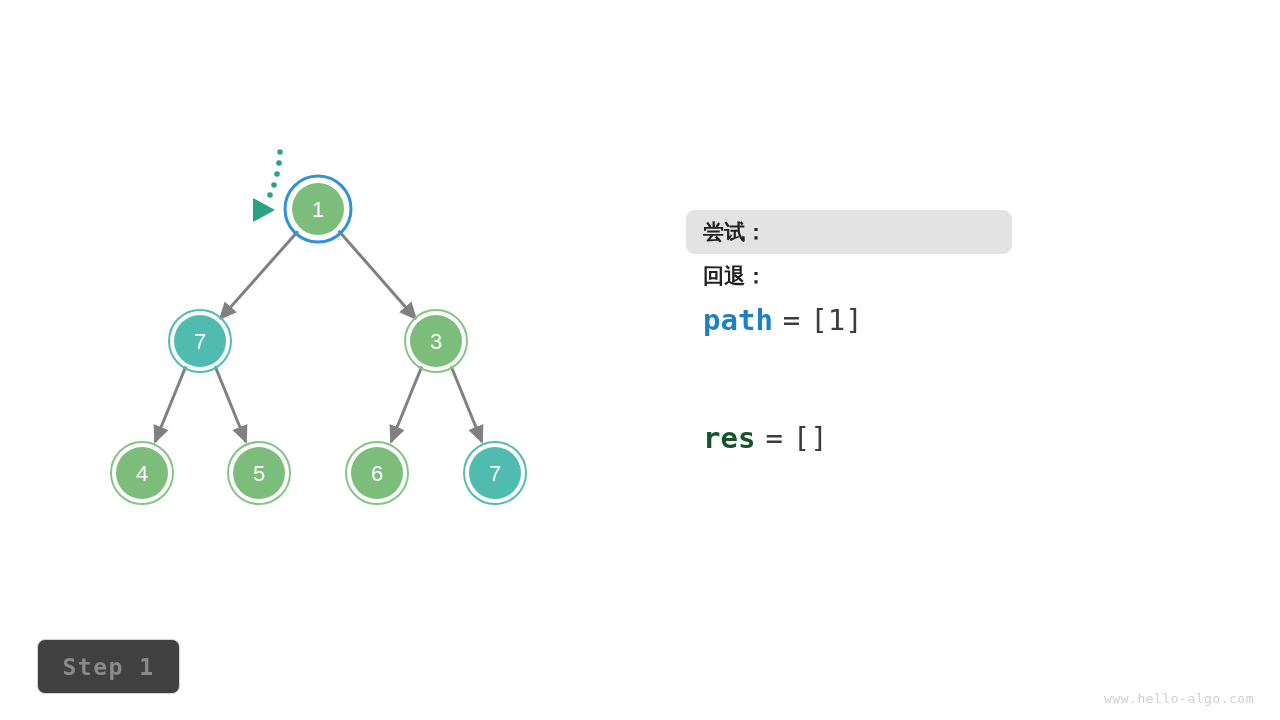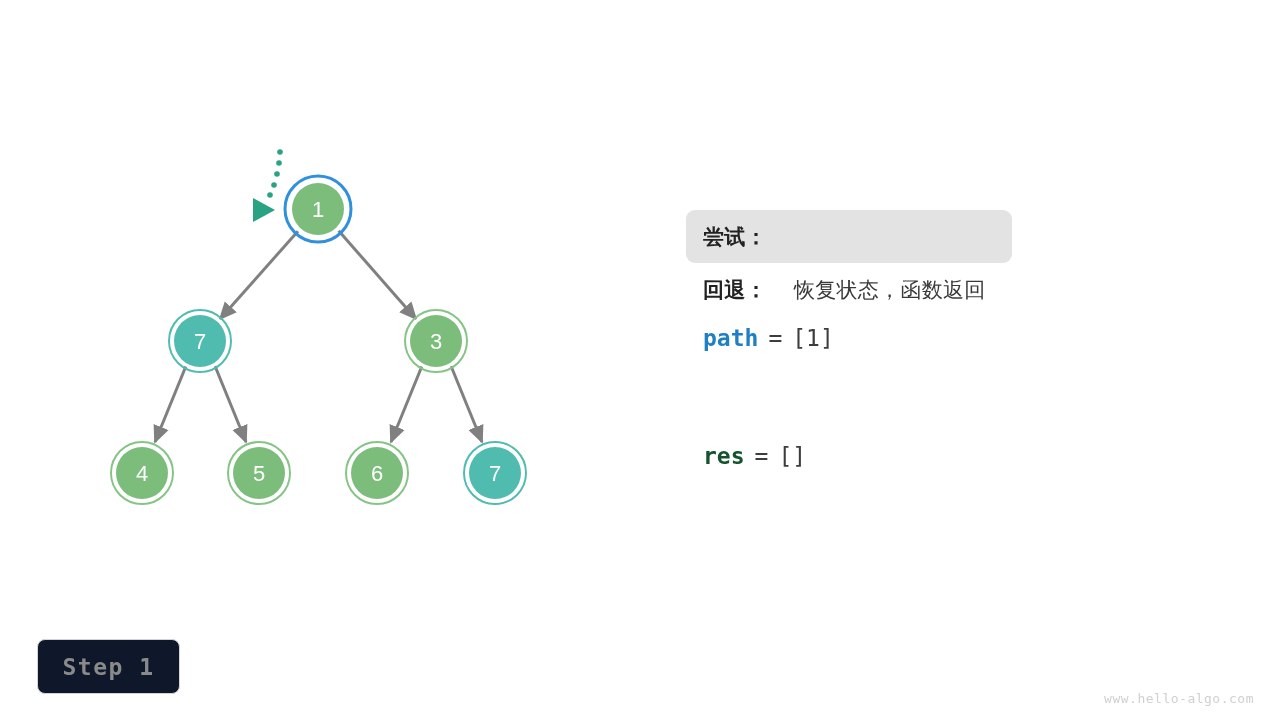--- a/index.html
+++ b/index.html
@@ -27,30 +27,29 @@
 
   
   #info-panel {
     position: absolute;
     left: 686px;
     top: 210px;
     width: 560px;
   }
 
   .note-row {
-    height: 53px;
+    height: 44px;
     display: flex;
     align-items: center;
     padding: 0 17px;
     box-sizing: border-box;
     font-size: 21px;
     color: #2e2e2e;
     white-space: nowrap;
     letter-spacing: 0.3px;
-    gap: 24px;
   }
   .note-row.highlight {
     background: #e3e3e3;
     border-radius: 9px;
     width: 326px;
   }
   .note-label {
     font-weight: bold;
     color: #222222;
     margin-right: 3px;
@@ -60,41 +59,41 @@
     color: #3a3a3a;
   }
 
   .var-row {
     height: 44px;
     display: flex;
     align-items: center;
     padding: 0 17px;
     box-sizing: border-box;
     font-family: "DejaVu Sans Mono", "Liberation Mono", monospace;
-    font-size: 23px;
+    font-size: 29px;
     white-space: pre;
   }
   .var-name { font-weight: bold; }
   .var-name.path-color { color: #1f7fc4; }
   .var-name.res-color  { color: #14532d; }
   .var-eq  { color: #3d3d3d; padding: 0 10px; }
   .var-val { color: #3d3d3d; }
 
   .var-spacer { height: 74px; }
 
   
   #step-badge {
     position: absolute;
     left: 37px;
     top: 639px;
     width: 143px;
     height: 55px;
     border: 1px solid #d4d4d4;
     border-radius: 8px;
-    background: #0f172a;
+    background: #404040;
     display: flex;
     align-items: center;
     justify-content: center;
     font-family: "DejaVu Sans Mono", "Liberation Mono", monospace;
     font-size: 23px;
     font-weight: bold;
     color: #8a8a8a;
     letter-spacing: 1.5px;
     box-sizing: border-box;
   }
@@ -199,21 +198,20 @@
 </svg>
 
 <div id="info-panel">
 
   <div class="note-row highlight">
     <span class="note-label">尝试：</span>
   </div>
 
   <div class="note-row">
     <span class="note-label">回退：</span>
-    <span class="note-text">恢复状态，函数返回</span>
   </div>
 
   <div class="var-row">
     <span class="var-name path-color">path</span>
     <span class="var-eq">=</span>
     <span class="var-val">[1]</span>
   </div>
 
   <div class="var-spacer"></div>
 

